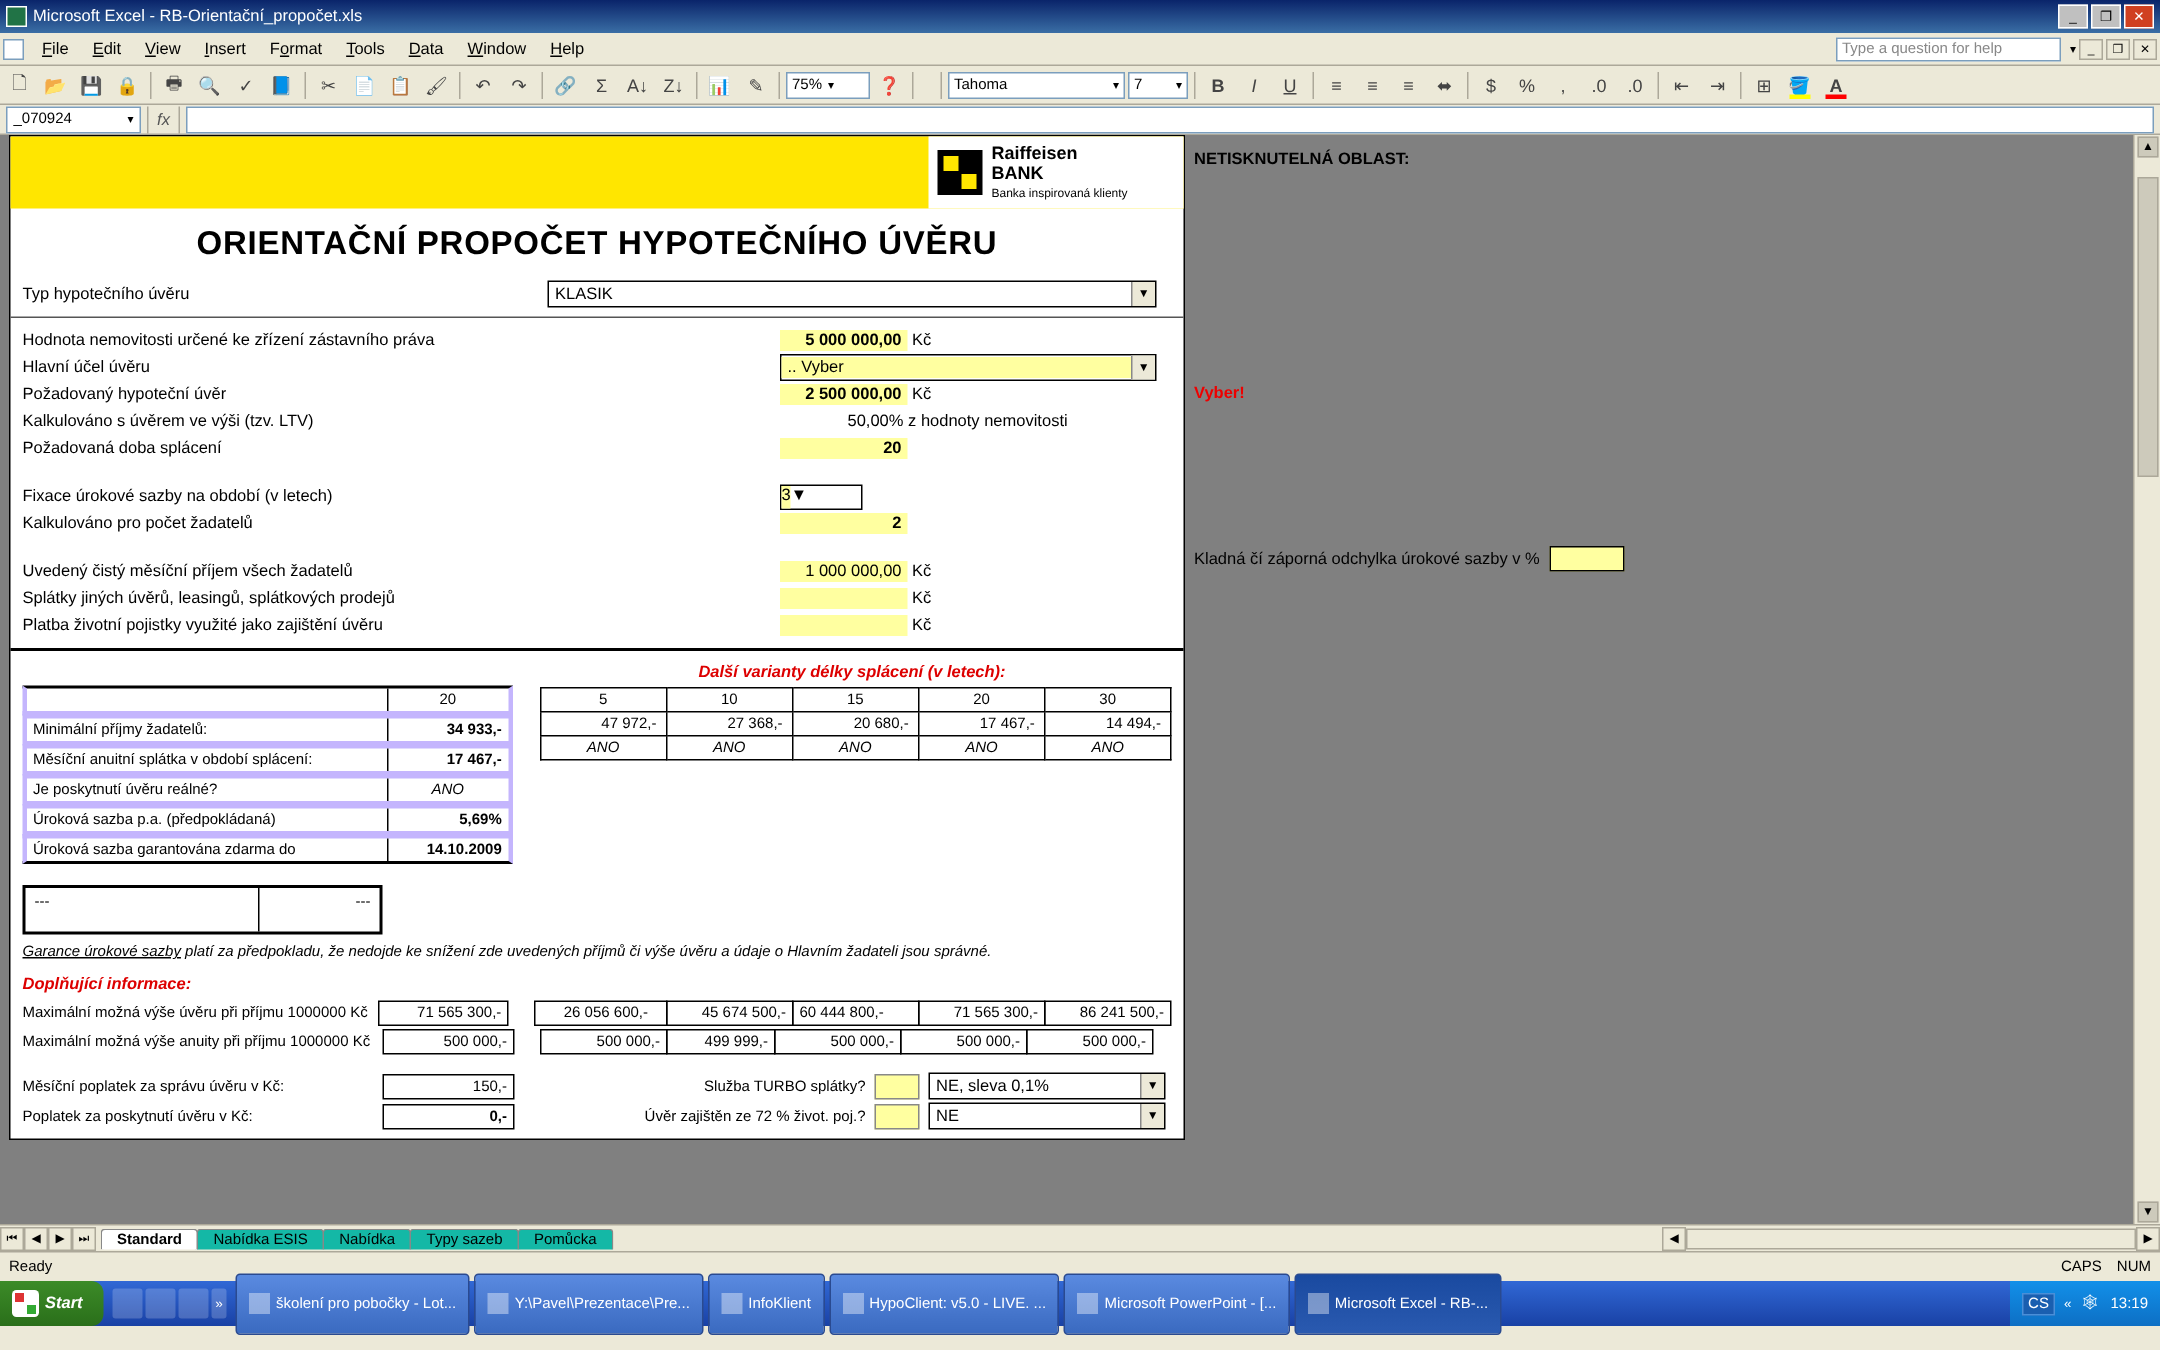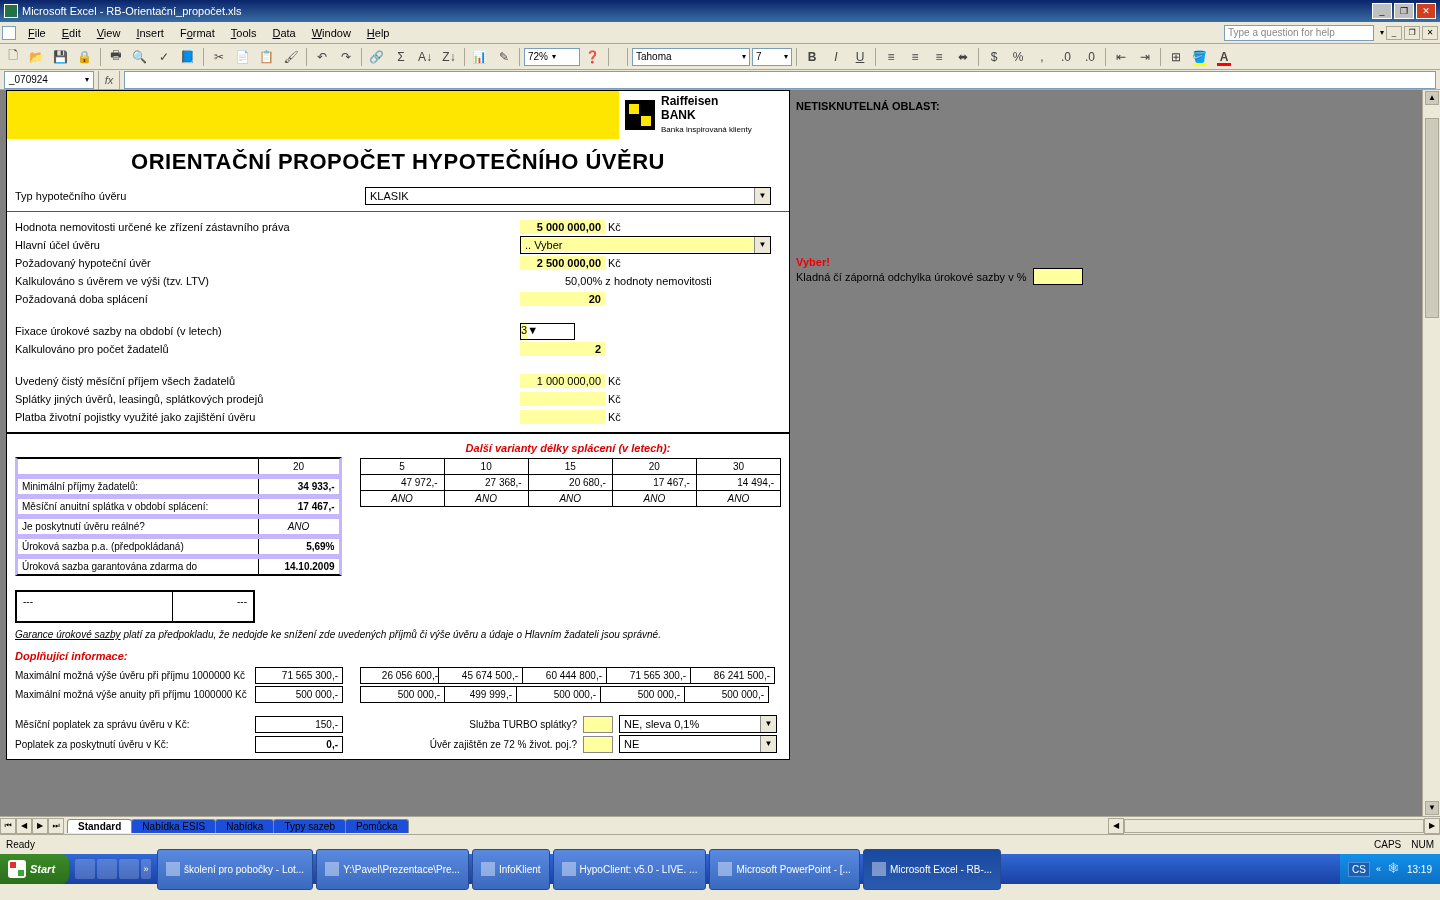--- a/index.html
+++ b/index.html
@@ -68,21 +68,21 @@
 .right-tbl th{font-weight:normal;font-style:normal}
 .right-tbl .ano{font-style:italic}
 .footnote{font-size:10px;font-style:italic;padding:6px 8px}
 .footnote u{text-decoration:underline}
 .red-lbl{color:#d00;font-weight:bold;font-style:italic;padding:4px 8px}
 .bottom-row{display:flex;align-items:center;font-size:10px;padding:1px 8px}
 
 .tabbar{height:18px;background:#ece9d8;display:flex;align-items:center;border-top:1px solid #aca899;font-size:10px}
 .tabbar .nav{display:flex}
 .tabbar .navbtn{width:16px;height:16px;border:1px solid #aca899;background:#ece9d8;text-align:center;font-size:8px;line-height:14px}
-.tabbar .tab{padding:1px 10px;border:1px solid #888;border-bottom:none;background:#1d4ed8;margin-left:-1px;border-top-left-radius:3px;border-top-right-radius:3px}
+.tabbar .tab{padding:1px 10px;border:1px solid #888;border-bottom:none;background:#14b8a6;margin-left:-1px;border-top-left-radius:3px;border-top-right-radius:3px}
 .tabbar .tab.active{background:#fff;font-weight:bold}
 .tabbar .hscroll{margin-left:auto;display:flex;align-items:center}
 .tabbar .hscroll .track{width:300px;height:14px;background:#ece9d8;border:1px solid #aca899}
 
 .statusbar{height:20px;background:#ece9d8;display:flex;align-items:center;border-top:1px solid #aca899;font-size:10px;padding:0 6px}
 .statusbar .right{margin-left:auto;display:flex;gap:10px}
 
 .taskbar{height:30px;background:linear-gradient(#3168d5,#1941a5);display:flex;align-items:center;font-size:11px;color:#fff}
 .startbtn{height:30px;background:linear-gradient(#3c8b28,#2a6f1a);padding:0 14px 0 8px;display:flex;align-items:center;font-weight:bold;font-style:italic;border-radius:0 8px 8px 0}
 .startbtn .flag{width:18px;height:18px;background:#fff;margin-right:4px;border-radius:3px;position:relative}
@@ -151,21 +151,21 @@
   <div class="tb-sep"></div>
   <div class="tb-btn">🔗</div>
   <div class="tb-btn">Σ</div>
   <div class="tb-btn">A↓</div>
   <div class="tb-btn">Z↓</div>
   <div class="tb-sep"></div>
   <div class="tb-btn">📊</div>
   <div class="tb-btn">✎</div>
   <div class="tb-sep"></div>
   <div class="tb-combo" style="width:56px">
-      <span>72%</span>
+      <span>75%</span>
       <span class="dd">▾</span>
     </div>
   <div class="tb-btn">❓</div>
   <div class="tb-sep"></div>
   <div class="tb-sep" style="margin-left:14px"></div>
   <div class="tb-combo" style="width:118px">
       <span>Tahoma</span>
       <span class="dd" style="margin-left:auto">▾</span>
     </div>
   <div class="tb-combo" style="width:40px">
@@ -373,23 +373,23 @@
     </div>
     <div class="footnote"><u>Garance úrokové sazby</u> <span>platí za předpokladu, že nedojde ke snížení zde uvedených příjmů či výše úvěru a údaje o Hlavním žadateli jsou správné.</span></div>
 
     <div class="red-lbl">Doplňující informace:</div>
 
     <div class="bottom-row">
       <div style="width:240px">Maximální možná výše úvěru při příjmu 1000000 Kč</div>
       <div style="width:88px;border:1px solid #000;text-align:right;padding:2px 4px">71 565 300,-</div>
       <div style="width:18px"></div>
       <div id="maxuver-cols" style="display:flex">
-              <div style="width:79px;border:1px solid #000;margin-left:-1px;text-align:right;padding:2px 0;font-size:10px">26 056 600,-</div>
+              <div style="width:89px;border:1px solid #000;margin-left:-1px;text-align:right;padding:2px 12px;font-size:10px">26 056 600,-</div>
               <div style="width:85px;border:1px solid #000;margin-left:-1px;text-align:right;padding:2px 4px;font-size:10px">45 674 500,-</div>
-              <div style="width:85px;border:1px solid #000;margin-left:-1px;text-align:right;padding:2px 4px;font-size:10px">60 444 800,-</div>
+              <div style="width:85px;border:1px solid #000;margin-left:-1px;padding:2px 4px;font-size:10px">60 444 800,-</div>
               <div style="width:85px;border:1px solid #000;margin-left:-1px;text-align:right;padding:2px 4px;font-size:10px">71 565 300,-</div>
               <div style="width:85px;border:1px solid #000;margin-left:-1px;text-align:right;padding:2px 4px;font-size:10px">86 241 500,-</div>
             </div>
     </div>
     <div class="bottom-row">
       <div style="width:240px">Maximální možná výše anuity při příjmu 1000000 Kč</div>
       <div style="width:88px;border:1px solid #000;text-align:right;padding:2px 4px">500 000,-</div>
       <div style="width:18px"></div>
       <div id="maxanuit-cols" style="display:flex">
               <div style="width:85px;border:1px solid #000;margin-left:-1px;text-align:right;padding:2px 4px;font-size:10px">500 000,-</div>
@@ -421,21 +421,21 @@
       <div class="dd-box" style="width:158px;margin-left:6px">
               <div class="ddtxt">NE</div>
               <div class="ddbtn">▼</div>
             </div>
     </div>
    </div>
 
    <div class="grayarea">
      <div style="font-weight:bold">NETISKNUTELNÁ OBLAST:</div>
      <div style="color:#e00;font-weight:bold;margin-top:144px">Vyber!</div>
-     <div style="display:flex;align-items:center">
+     <div style="margin-top:96px;display:flex;align-items:center">
        <span>Kladná čí záporná odchylka úrokové sazby v %</span>
        <span class="yel" style="width:50px;height:17px;display:inline-block;border:1px solid #000;margin-left:6px"></span>
      </div>
    </div>
 
    <div class="vscroll">
      <div class="arr" style="top:1px">▲</div>
      <div class="thumb"></div>
      <div class="arr" style="bottom:1px">▼</div>
    </div>

